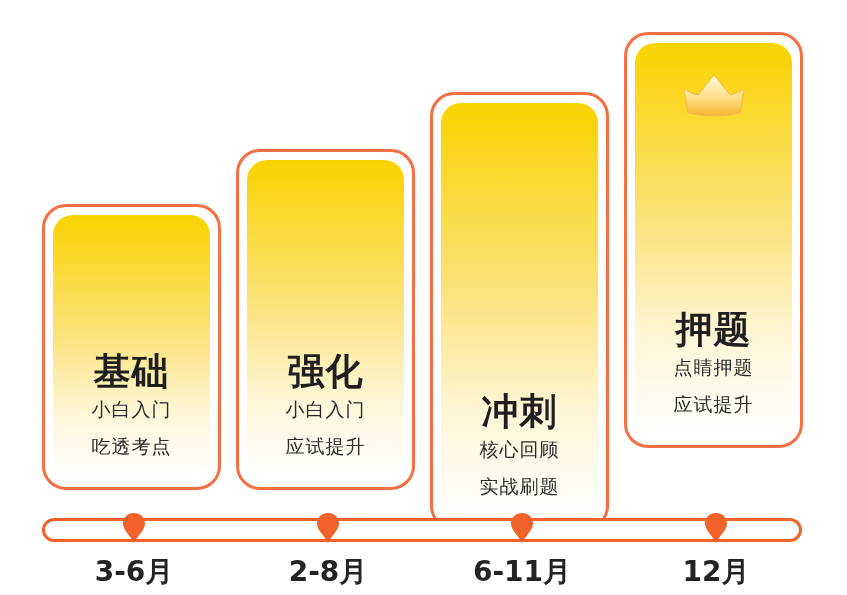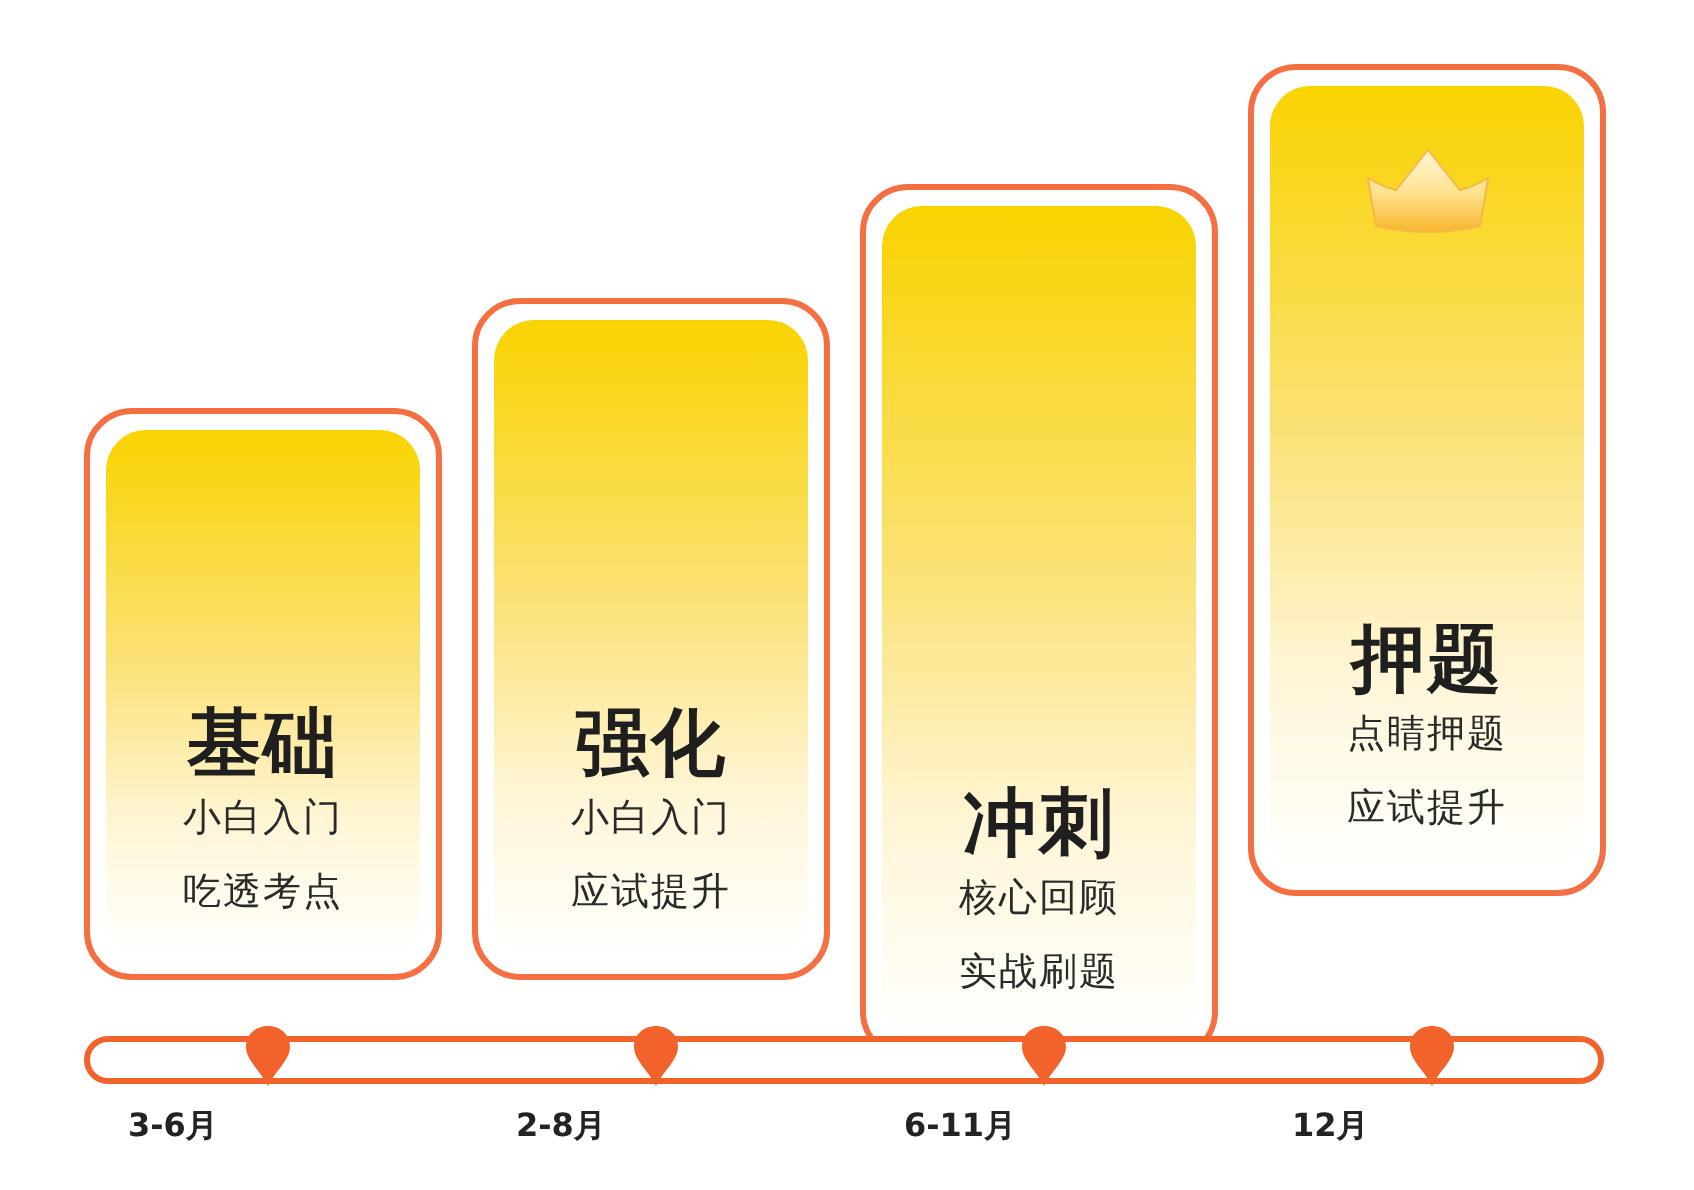--- a/index.html
+++ b/index.html
@@ -9,22 +9,22 @@
   .card { position:absolute; box-sizing:border-box; border:3px solid #F47043; border-radius:24px; background:#fff; }
   .card .inner { position:absolute; left:8px; right:8px; top:8px; bottom:8px; border-radius:20px;
                  background:linear-gradient(to bottom, #F9D300 0%, #FBE27A 45%, #FFF6D8 75%, #FFFFFF 100%); }
   .card .text { position:absolute; left:0; right:0; bottom:22px; text-align:center; }
   .card .title { font-size:37px; font-weight:bold; line-height:38px; color:#1f1f1f; letter-spacing:1px; }
   .card .line { font-size:19px; line-height:37px; color:#2a2a2a; letter-spacing:1px; }
   .crown { position:absolute; left:50%; top:38px; transform:translateX(-50%); width:68px; height:48px; }
   .track { position:absolute; left:42px; top:518px; width:760px; height:24px; box-sizing:border-box;
            border:3px solid #F2632B; border-radius:12px; background:#fff; }
   .pin { position:absolute; top:513px; width:22px; height:30px; transform:translateX(-50%); }
-  .month { position:absolute; top:553px; width:140px; transform:translateX(-50%); text-align:left;
-           font-size:16px; font-weight:bold; color:#232323; }
+  .month { position:absolute; top:553px; width:140px; transform:translateX(-50%); text-align:center;
+           font-size:28px; font-weight:bold; color:#232323; }
 </style>
 </head>
 <body>
 
 <div class="stage">
 
   <div class="card" style="left:42px; top:204px; width:179px; height:286px;">
     <div class="inner"></div>
     <div class="text">
       <div class="title">基础</div>

